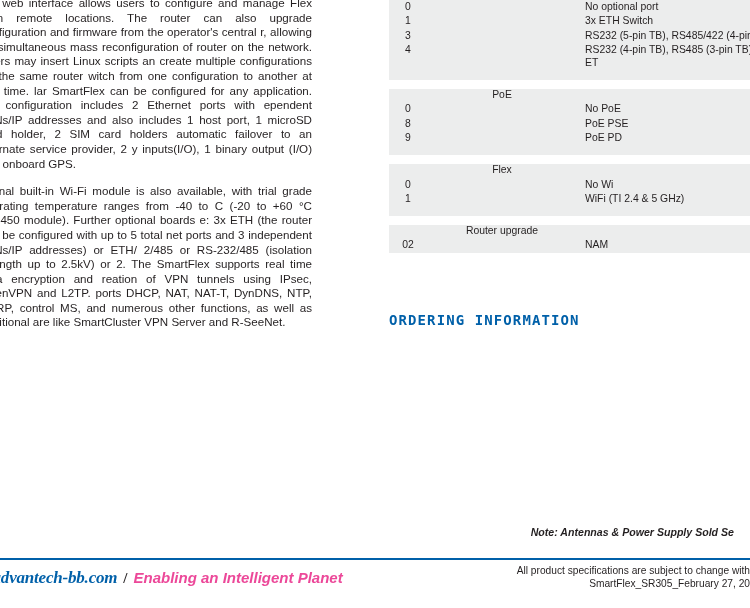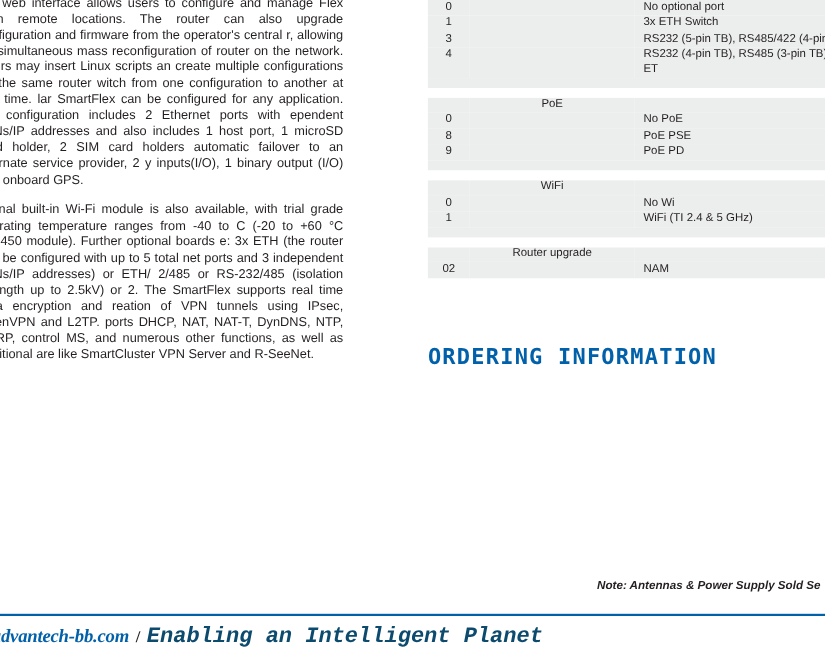--- a/index.html
+++ b/index.html
@@ -87,37 +87,37 @@
 
   
   .ordering-wrap {
     position: absolute;
     left: 389px;
     top: 312px;
     width: 362px;
   }
   .section-title {
     font-family: "DejaVu Sans Mono", monospace;
-    font-size: 20px;
+    font-size: 14px;
     font-weight: bold;
     letter-spacing: 1.1px;
     color: #0060a9;
     margin: 0 0 10px 0;
   }
   .ordering-note {
     font-size: 10.9px;
     line-height: 13.4px;
     color: #231f20;
     margin: 0;
   }
 
   
   .antenna-note {
     position: absolute;
-    right: 4px;
+    right: 16px;
     top: 526px;
     font-size: 10.6px;
     font-style: italic;
     font-weight: bold;
     color: #231f20;
     text-align: right;
     white-space: nowrap;
   }
 
   
@@ -144,25 +144,25 @@
     letter-spacing: -0.2px;
   }
   .footer-sep {
     font-family: "Liberation Serif", serif;
     font-weight: bold;
     font-size: 15px;
     color: #231f20;
     margin: 0 6px;
   }
   .footer-tag {
-    font-family: Liberation Mono, monospace;
+    font-family: Liberation Sans, sans-serif;
     font-style: italic;
     font-weight: bold;
-    font-size: 20px;
-    color: #0c4a6e;
+    font-size: 15px;
+    color: #ec4899;
   }
   .footer-right {
     position: absolute;
     right: 0px;
     top: 564px;
     text-align: right;
     font-size: 10.2px;
     line-height: 13px;
     color: #231f20;
     white-space: nowrap;
@@ -239,21 +239,21 @@
       <tr class="spacer-row grey">
           <td colspan="3"></td>
         </tr>
       <tr class="spacer-row white">
           <td colspan="3"></td>
         </tr>
 
       <tr class="row-head shade">
         <td class="col-code"></td>
         <td class="col-head">
-            <span class="head-label">WiFi</span>
+            <span class="head-label">Flex</span>
           </td>
         <td class="col-desc"></td>
       </tr>
       <tr class="shade">
         <td class="col-code">0</td>
         <td class="col-head"></td>
         <td class="col-desc">No Wi</td>
       </tr>
       <tr class="shade">
         <td class="col-code">1</td>
@@ -289,13 +289,15 @@
 
 <div class="antenna-note">Note: Antennas &amp; Power Supply Sold Se</div>
 
 <div class="footer-rule"></div>
 
 <div class="footer-left">
   <span class="footer-url">w.advantech-bb.com</span><span class="footer-sep">/</span><span class="footer-tag">Enabling an Intelligent Planet</span>
 </div>
 
 <div class="footer-right">
+  <div>All product specifications are subject to change with</div>
+  <div>SmartFlex_SR305_February 27, 20</div>
 </div>
 
 </body></html>

